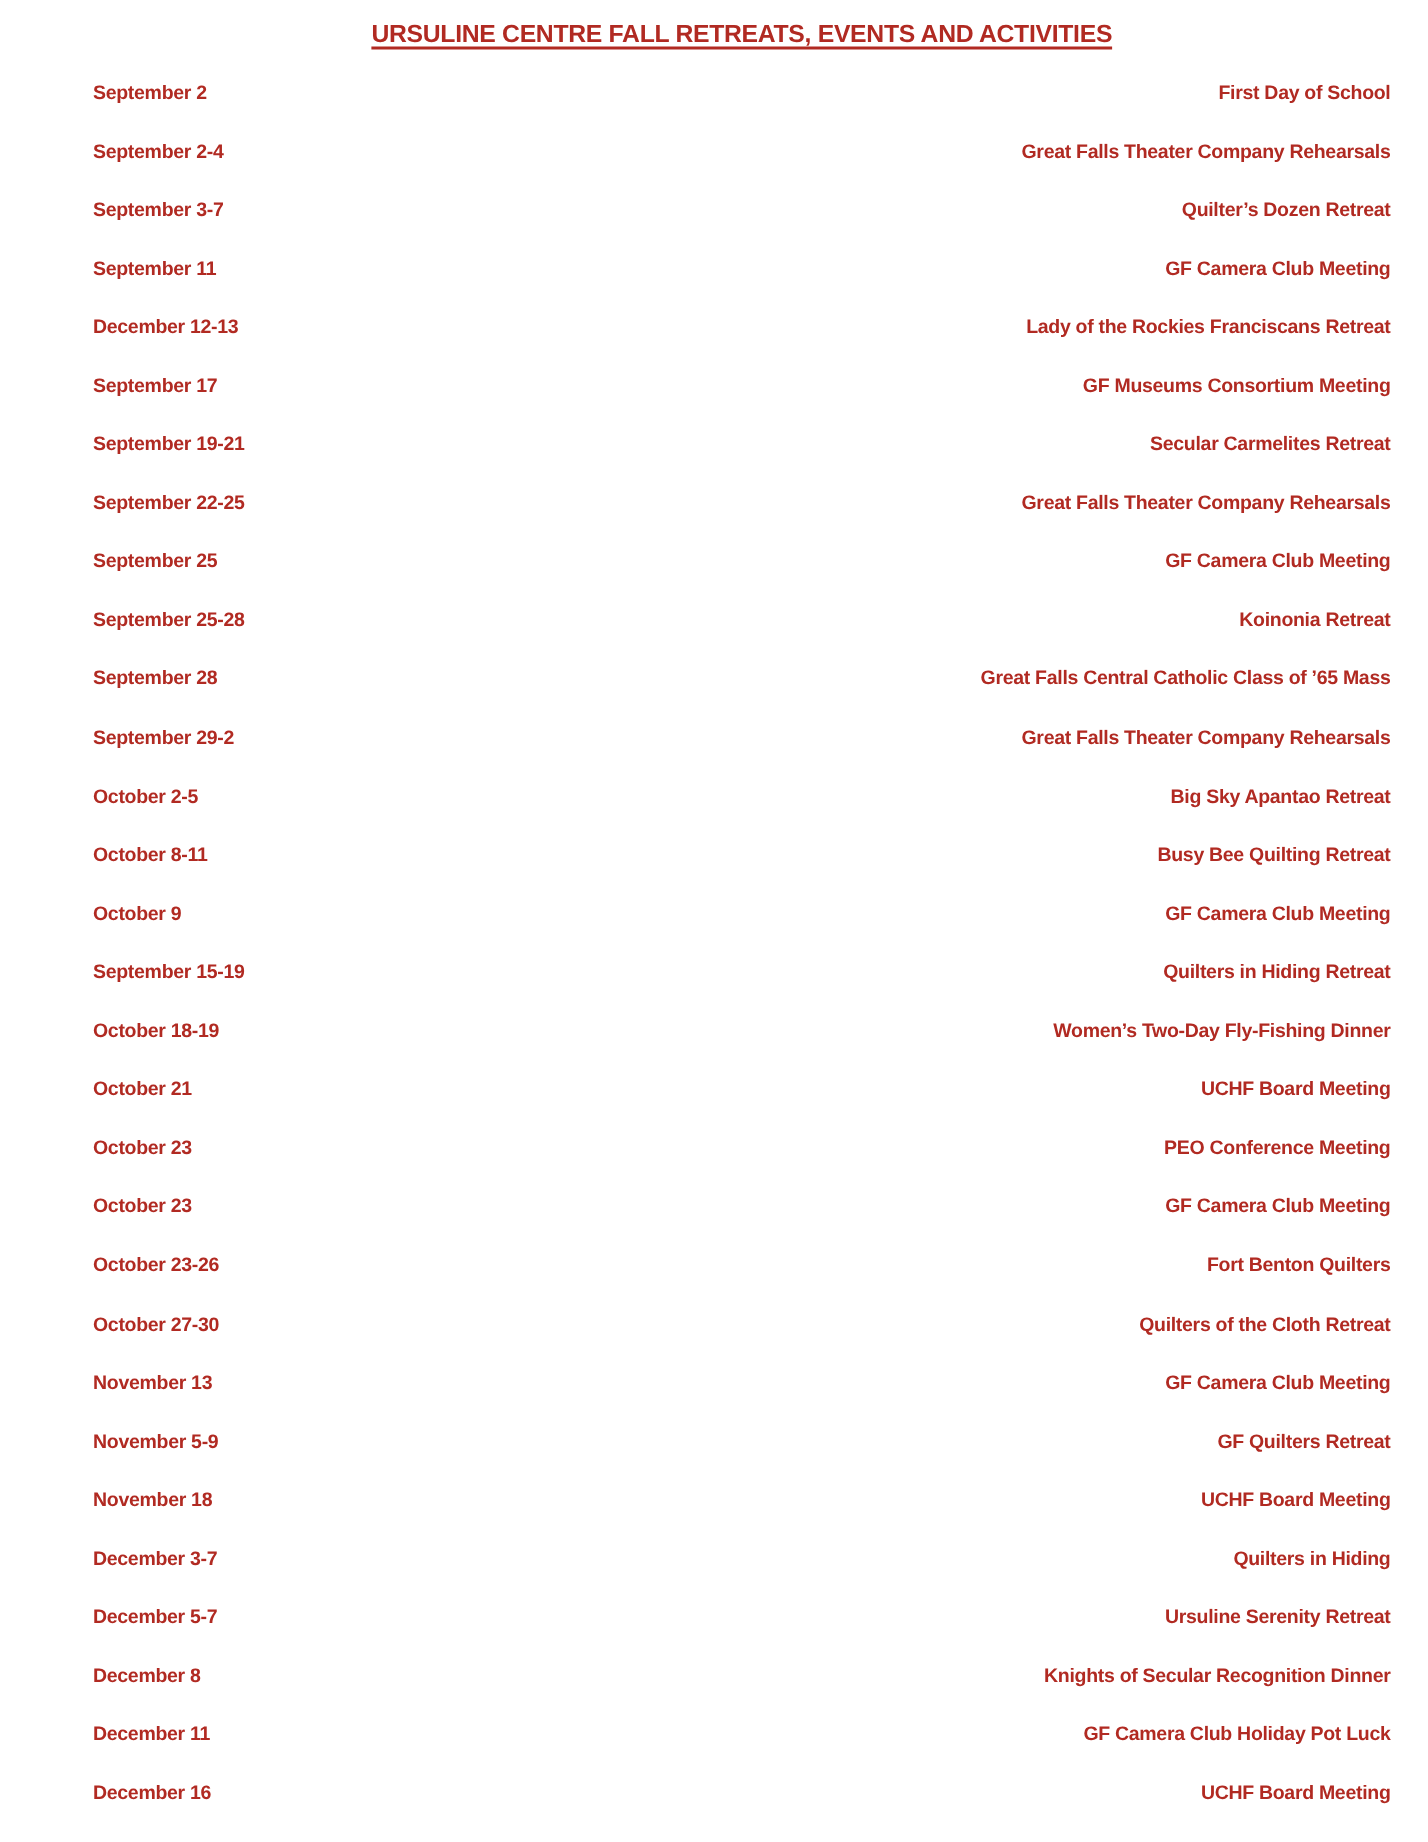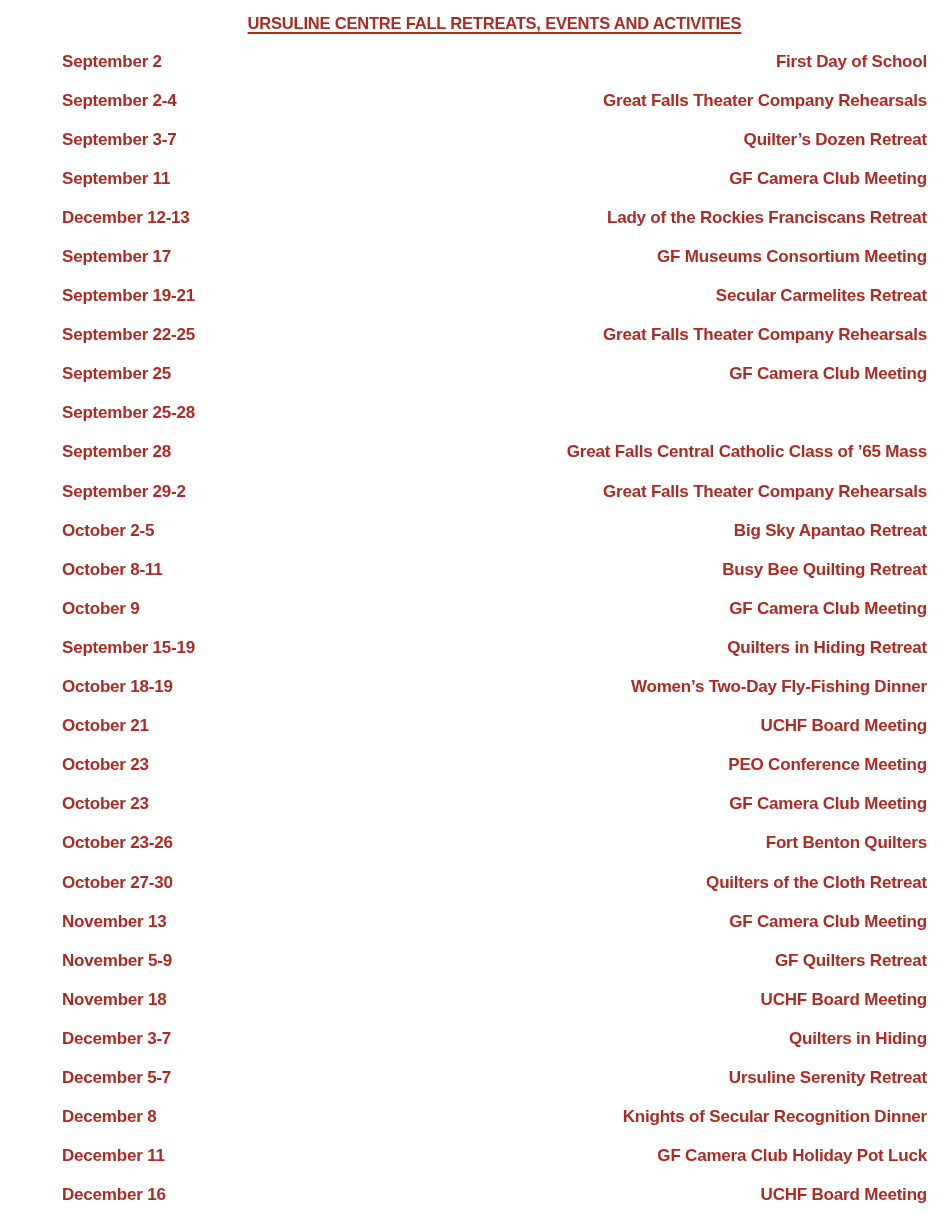--- a/index.html
+++ b/index.html
@@ -32,21 +32,21 @@
     text-underline-offset: 3px;
     text-decoration-thickness: 1.5px;
   }
   .rows {
     margin-top: 9px;
   }
   .row {
     display: flex;
     align-items: center;
     height: 39.1px;
-    font-size: 17px;
+    font-size: 13px;
     line-height: 20px;
   }
   .cell-date {
     flex: 0 0 200px;
   }
   .cell-event {
     flex: 1 1 auto;
     text-align: right;
   }
 </style>
@@ -97,20 +97,21 @@
     <div class="cell-event">Great Falls Theater Company Rehearsals</div>
   </div>
 
   <div class="row">
     <div class="cell-date">September 25</div>
     <div class="cell-event">GF Camera Club Meeting</div>
   </div>
 
   <div class="row">
     <div class="cell-date">September 25-28</div>
+    <div class="cell-event">Koinonia Retreat</div>
   </div>
 
   <div class="row">
     <div class="cell-date">September 28</div>
     <div class="cell-event">Great Falls Central Catholic Class of ’65 Mass</div>
   </div>
 
   <div class="row">
     <div class="cell-date">September 29-2</div>
     <div class="cell-event">Great Falls Theater Company Rehearsals</div>

